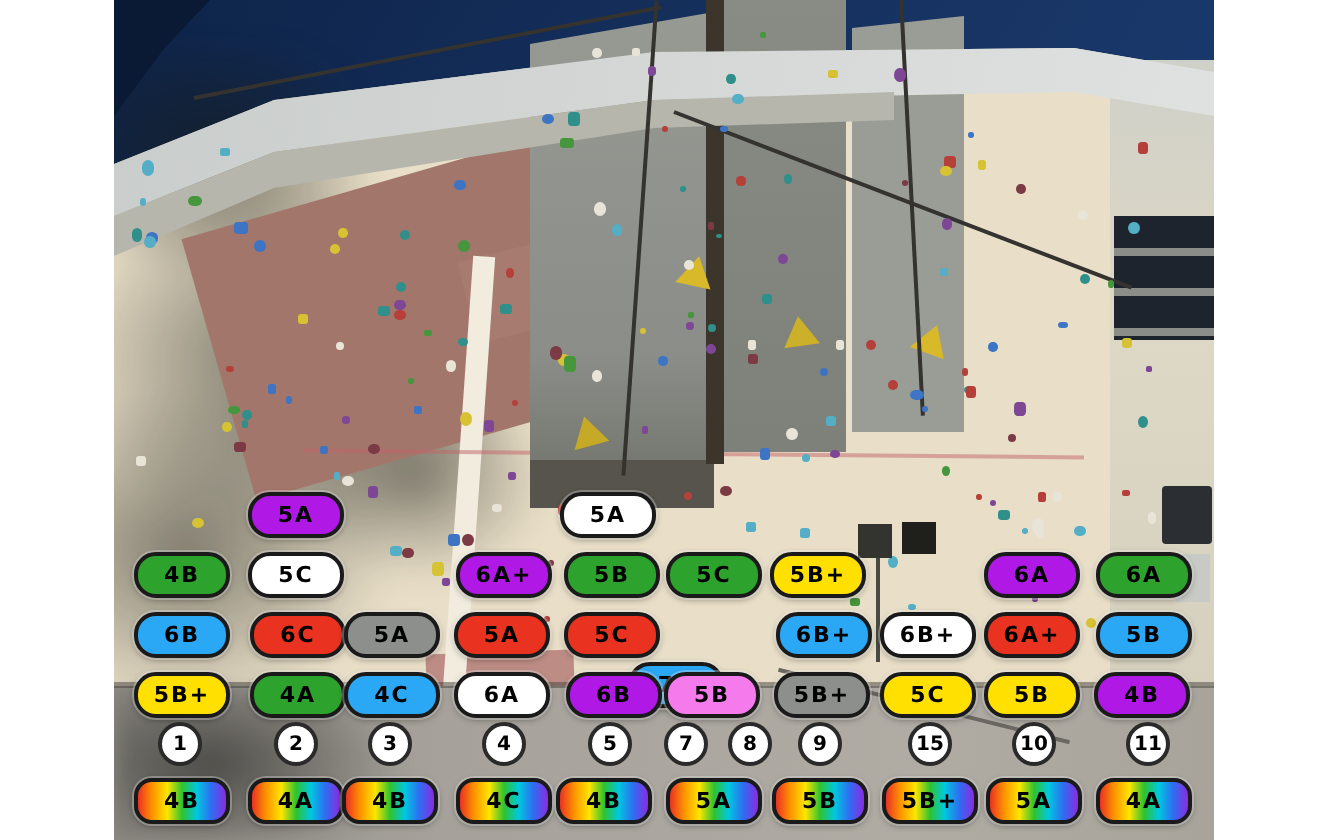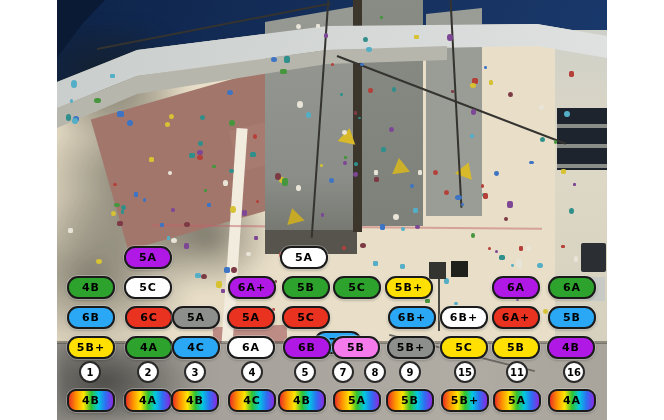--- a/index.html
+++ b/index.html
@@ -303,22 +303,22 @@
       <div class="pill" style="left: 547px; top: 336px; background: rgb(176, 24, 230);">4B</div>
       <div class="lane-circle" style="left: 79px; top: 361px;">1</div>
       <div class="lane-circle" style="left: 137px; top: 361px;">2</div>
       <div class="lane-circle" style="left: 184px; top: 361px;">3</div>
       <div class="lane-circle" style="left: 241px; top: 361px;">4</div>
       <div class="lane-circle" style="left: 294px; top: 361px;">5</div>
       <div class="lane-circle" style="left: 332px; top: 361px;">7</div>
       <div class="lane-circle" style="left: 364px; top: 361px;">8</div>
       <div class="lane-circle" style="left: 399px; top: 361px;">9</div>
       <div class="lane-circle" style="left: 454px; top: 361px;">15</div>
-      <div class="lane-circle" style="left: 506px; top: 361px;">11</div>
-      <div class="lane-circle" style="left: 563px; top: 361px;">16</div>
+      <div class="lane-circle" style="left: 506px; top: 361px;">10</div>
+      <div class="lane-circle" style="left: 563px; top: 361px;">11</div>
       <div class="pill rainbow" style="left: 67px; top: 389px; background: linear-gradient(90deg, rgb(233, 50, 35), rgb(255, 149, 0), rgb(255, 230, 0), rgb(47, 195, 47), rgb(0, 200, 224), rgb(47, 109, 242), rgb(138, 43, 226));">4B</div>
       <div class="pill rainbow" style="left: 124px; top: 389px; background: linear-gradient(90deg, rgb(233, 50, 35), rgb(255, 149, 0), rgb(255, 230, 0), rgb(47, 195, 47), rgb(0, 200, 224), rgb(47, 109, 242), rgb(138, 43, 226));">4A</div>
       <div class="pill rainbow" style="left: 171px; top: 389px; background: linear-gradient(90deg, rgb(233, 50, 35), rgb(255, 149, 0), rgb(255, 230, 0), rgb(47, 195, 47), rgb(0, 200, 224), rgb(47, 109, 242), rgb(138, 43, 226));">4B</div>
       <div class="pill rainbow" style="left: 228px; top: 389px; background: linear-gradient(90deg, rgb(233, 50, 35), rgb(255, 149, 0), rgb(255, 230, 0), rgb(47, 195, 47), rgb(0, 200, 224), rgb(47, 109, 242), rgb(138, 43, 226));">4C</div>
       <div class="pill rainbow" style="left: 278px; top: 389px; background: linear-gradient(90deg, rgb(233, 50, 35), rgb(255, 149, 0), rgb(255, 230, 0), rgb(47, 195, 47), rgb(0, 200, 224), rgb(47, 109, 242), rgb(138, 43, 226));">4B</div>
       <div class="pill rainbow" style="left: 333px; top: 389px; background: linear-gradient(90deg, rgb(233, 50, 35), rgb(255, 149, 0), rgb(255, 230, 0), rgb(47, 195, 47), rgb(0, 200, 224), rgb(47, 109, 242), rgb(138, 43, 226));">5A</div>
       <div class="pill rainbow" style="left: 386px; top: 389px; background: linear-gradient(90deg, rgb(233, 50, 35), rgb(255, 149, 0), rgb(255, 230, 0), rgb(47, 195, 47), rgb(0, 200, 224), rgb(47, 109, 242), rgb(138, 43, 226));">5B</div>
       <div class="pill rainbow" style="left: 441px; top: 389px; background: linear-gradient(90deg, rgb(233, 50, 35), rgb(255, 149, 0), rgb(255, 230, 0), rgb(47, 195, 47), rgb(0, 200, 224), rgb(47, 109, 242), rgb(138, 43, 226));">5B+</div>
       <div class="pill rainbow" style="left: 493px; top: 389px; background: linear-gradient(90deg, rgb(233, 50, 35), rgb(255, 149, 0), rgb(255, 230, 0), rgb(47, 195, 47), rgb(0, 200, 224), rgb(47, 109, 242), rgb(138, 43, 226));">5A</div>
       <div class="pill rainbow" style="left: 548px; top: 389px; background: linear-gradient(90deg, rgb(233, 50, 35), rgb(255, 149, 0), rgb(255, 230, 0), rgb(47, 195, 47), rgb(0, 200, 224), rgb(47, 109, 242), rgb(138, 43, 226));">4A</div>

